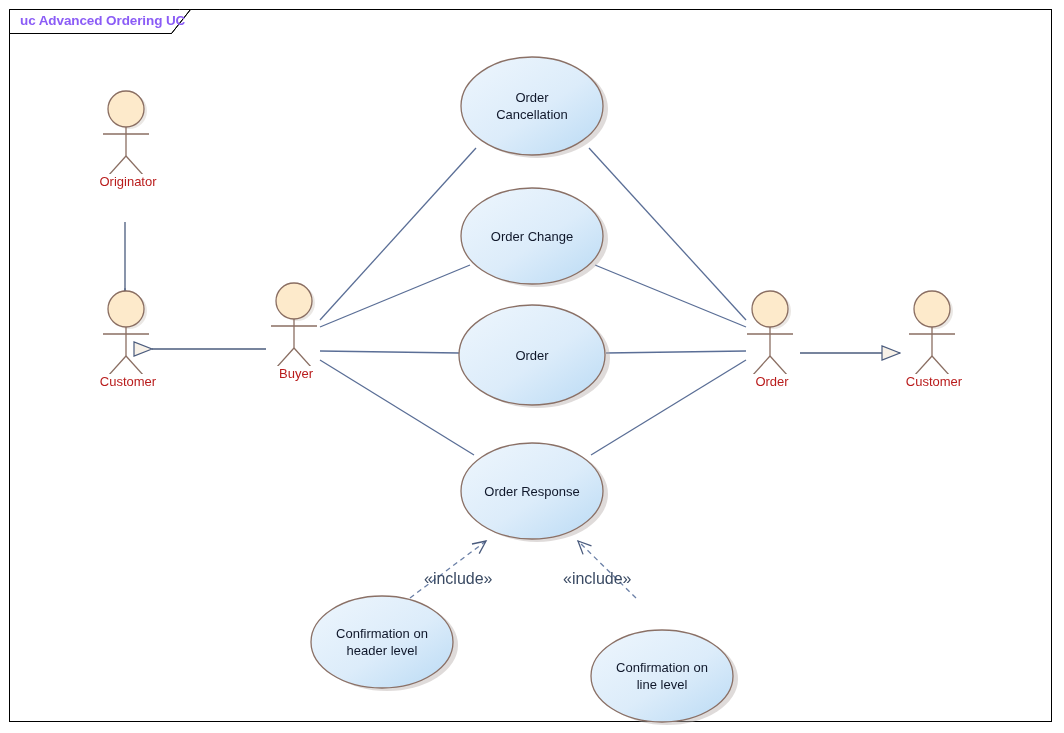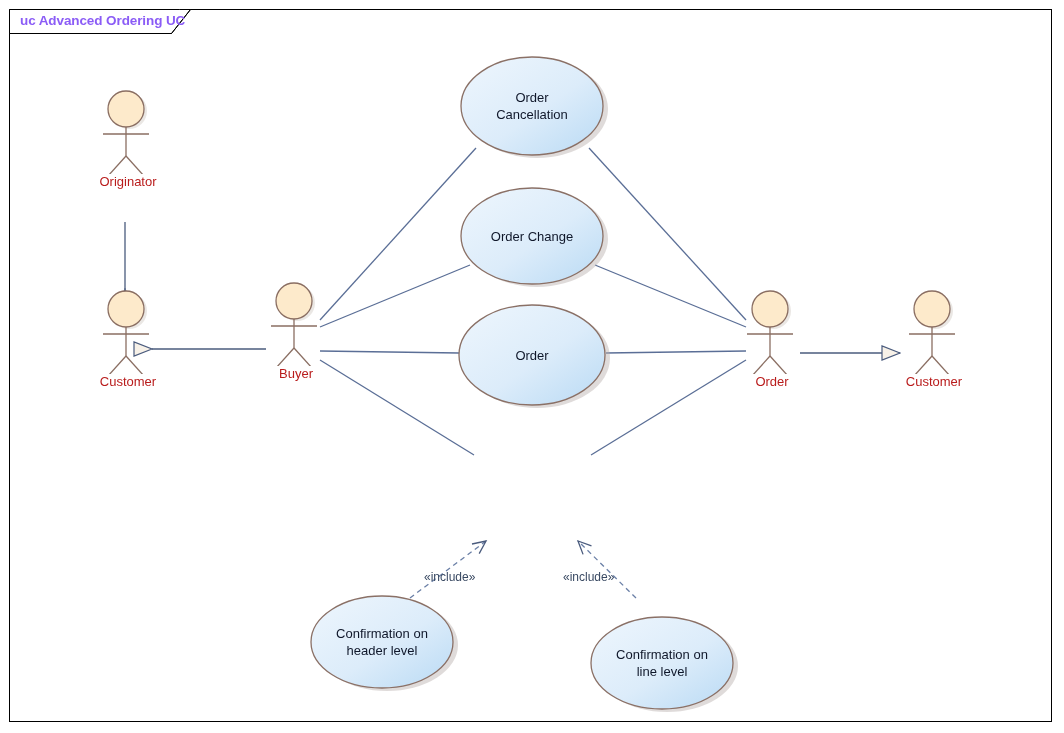--- a/index.html
+++ b/index.html
@@ -86,21 +86,21 @@
     text-align: center;
     font-size: 13px;
     color: #0f172a;
     line-height: 17px;
     padding: 0 18px;
     box-sizing: border-box;
   }
   
   .include-label {
     position: absolute;
-    font-size: 12px;
+    font-size: 16px;
     color: #3a4a63;
     white-space: nowrap;
   }
 </style>
 </head>
 <body>
 
 <div id="canvas">
 
   <div id="frame-border"></div>
@@ -191,37 +191,51 @@
           <stop offset="55%" stop-color="#dcecfa"></stop>
           <stop offset="100%" stop-color="#b9daf4"></stop>
         </linearGradient>
       </defs>
       <ellipse cx="79" cy="54" rx="73" ry="50" fill="#b9b0ae" opacity="0.45"></ellipse>
       <ellipse cx="74" cy="51" rx="73" ry="50" fill="url(#ucg3)" stroke="#8a7066" stroke-width="1.3"></ellipse>
     </svg>
     <div class="uc-label" style="width:148px;height:102px;">Order</div>
   </div>
 
+  <div class="usecase" style="left:460px; top:442px; width:144px; height:98px;">
+    <svg class="uc-shape" width="152" height="106" viewBox="0 0 152 106">
+      <defs>
+        <linearGradient id="ucg4" x1="0" y1="0" x2="1" y2="1">
+          <stop offset="0%" stop-color="#eef6fd"></stop>
+          <stop offset="55%" stop-color="#dcecfa"></stop>
+          <stop offset="100%" stop-color="#b9daf4"></stop>
+        </linearGradient>
+      </defs>
+      <ellipse cx="77" cy="52" rx="71" ry="48" fill="#b9b0ae" opacity="0.45"></ellipse>
+      <ellipse cx="72" cy="49" rx="71" ry="48" fill="url(#ucg4)" stroke="#8a7066" stroke-width="1.3"></ellipse>
+    </svg>
+    <div class="uc-label" style="width:144px;height:98px;">Order Response</div>
+  </div>
 
   <div class="usecase" style="left:310px; top:595px; width:144px; height:94px;">
     <svg class="uc-shape" width="152" height="102" viewBox="0 0 152 102">
       <defs>
         <linearGradient id="ucg5" x1="0" y1="0" x2="1" y2="1">
           <stop offset="0%" stop-color="#eef6fd"></stop>
           <stop offset="55%" stop-color="#dcecfa"></stop>
           <stop offset="100%" stop-color="#b9daf4"></stop>
         </linearGradient>
       </defs>
       <ellipse cx="77" cy="50" rx="71" ry="46" fill="#b9b0ae" opacity="0.45"></ellipse>
       <ellipse cx="72" cy="47" rx="71" ry="46" fill="url(#ucg5)" stroke="#8a7066" stroke-width="1.3"></ellipse>
     </svg>
     <div class="uc-label" style="width:144px;height:94px;">Confirmation on header level</div>
   </div>
 
-  <div class="usecase" style="left:590px; top:616px; width:144px; height:94px;text-decoration:underline;">
+  <div class="usecase" style="left:590px; top:629px; width:144px; height:94px;text-decoration:underline;">
     <svg class="uc-shape" width="152" height="102" viewBox="0 0 152 102">
       <defs>
         <linearGradient id="ucg6" x1="0" y1="0" x2="1" y2="1">
           <stop offset="0%" stop-color="#eef6fd"></stop>
           <stop offset="55%" stop-color="#dcecfa"></stop>
           <stop offset="100%" stop-color="#b9daf4"></stop>
         </linearGradient>
       </defs>
       <ellipse cx="77" cy="50" rx="71" ry="46" fill="#b9b0ae" opacity="0.45"></ellipse>
       <ellipse cx="72" cy="47" rx="71" ry="46" fill="url(#ucg6)" stroke="#8a7066" stroke-width="1.3"></ellipse>

